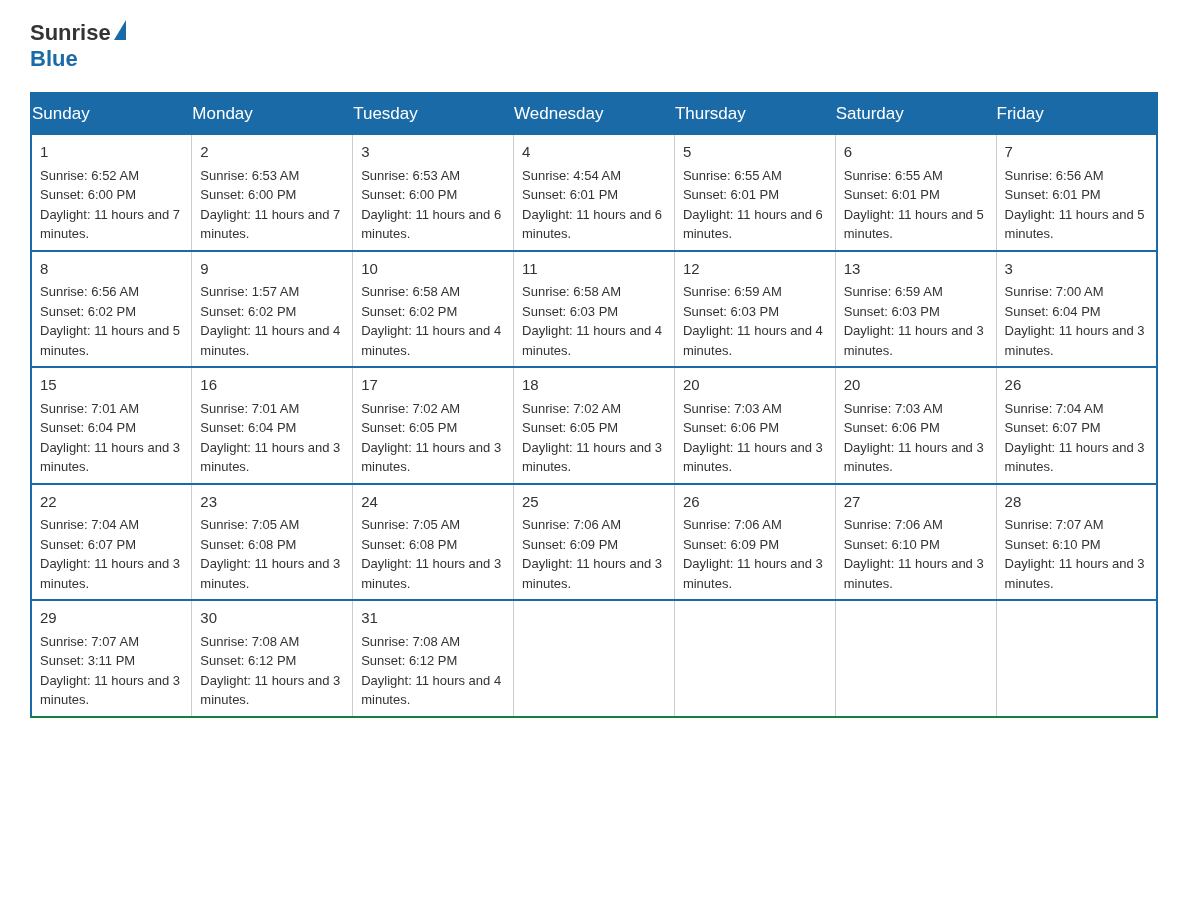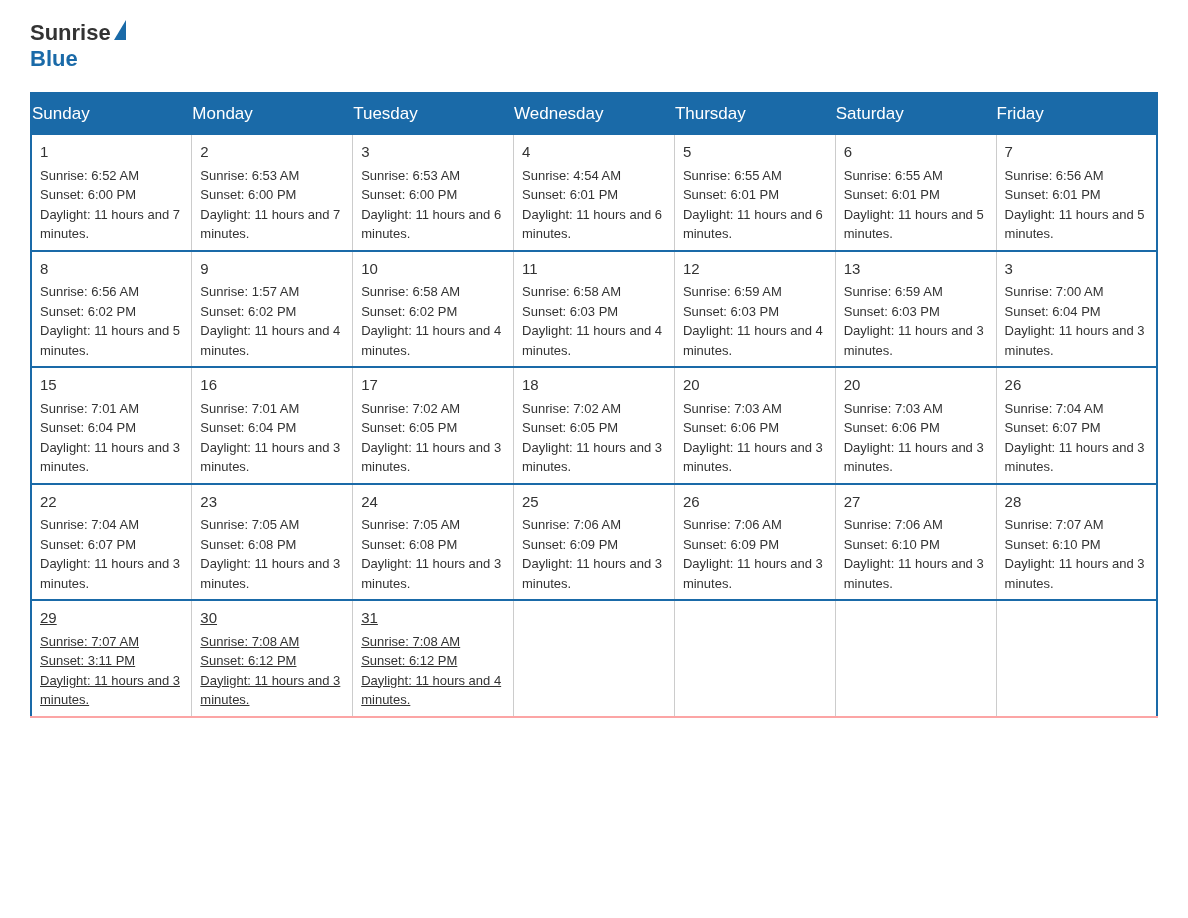--- a/index.html
+++ b/index.html
@@ -53,22 +53,21 @@
       vertical-align: top;
       padding: 6px 8px;
       border: 1px solid #ccc;
       border-bottom: 2px solid #1a6aa8;
       width: 14.28%;
       font-size: 13px;
       line-height: 1.5;
       color: #333;
     }
     .calendar tr:last-child td {
-      border-bottom: 2px solid #fca5a5;
-      text-decoration: underline;
+      border-bottom: 2px solid #15803d;
     }
     .day-number {
       font-size: 15px;
       font-weight: normal;
       display: block;
       margin-bottom: 2px;
     }
     .day-info {
       font-size: 13px;
       color: #333;

